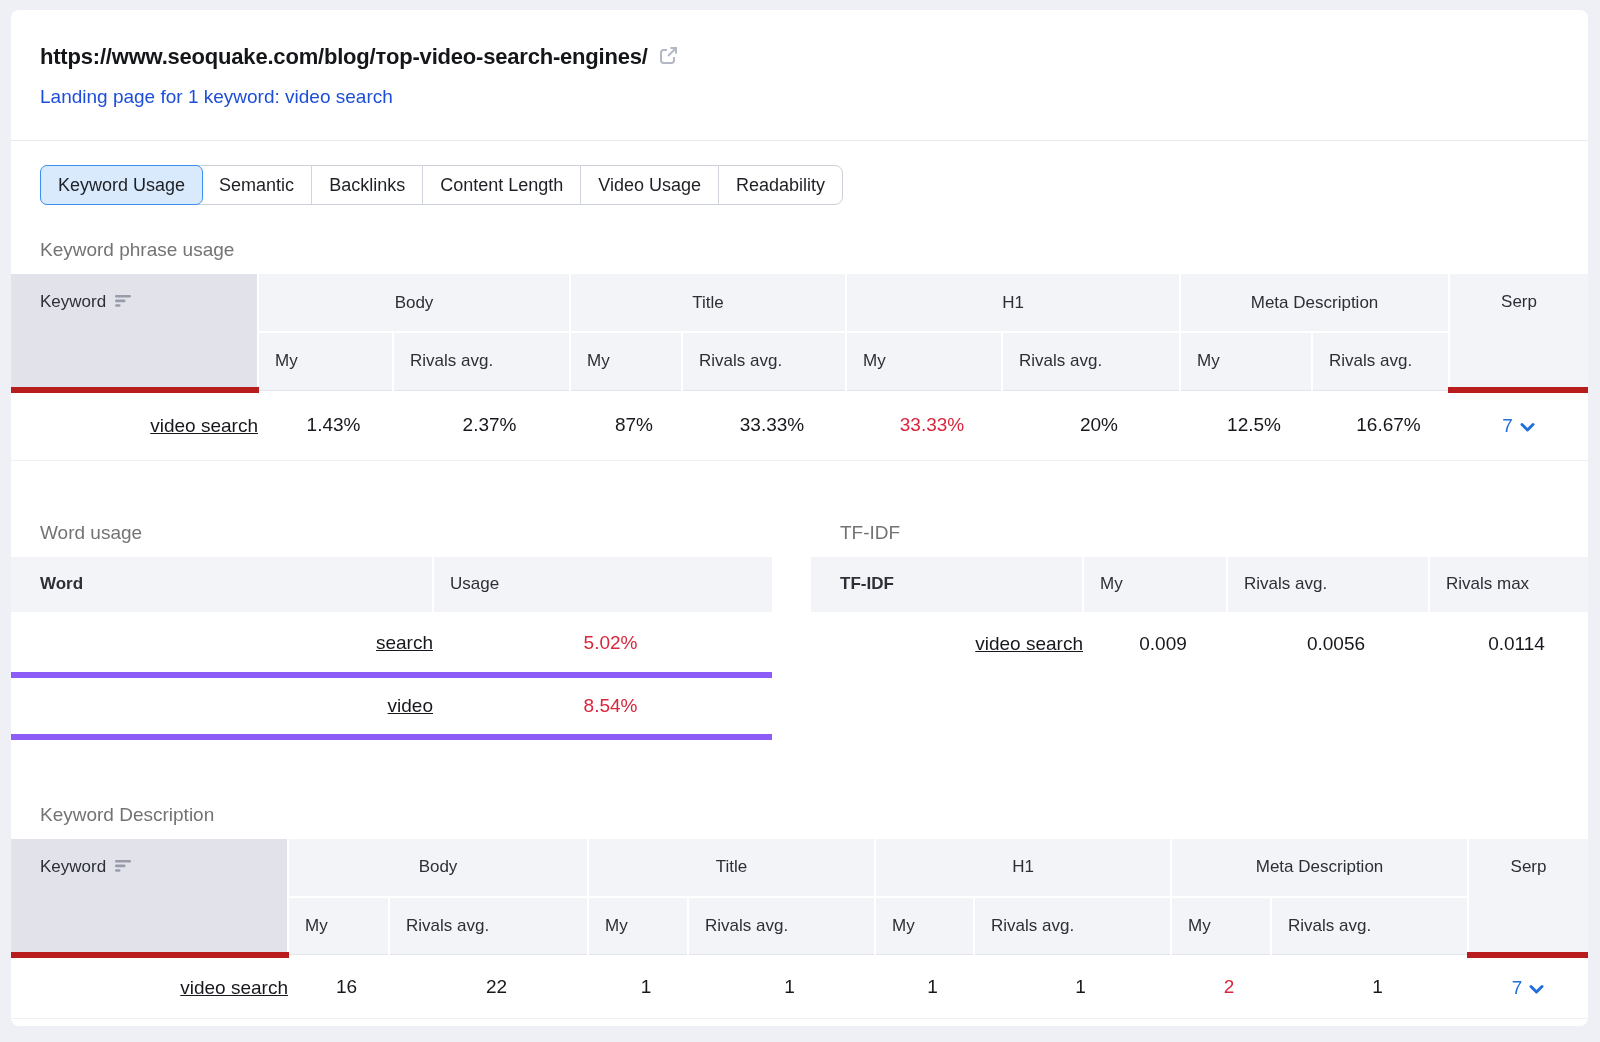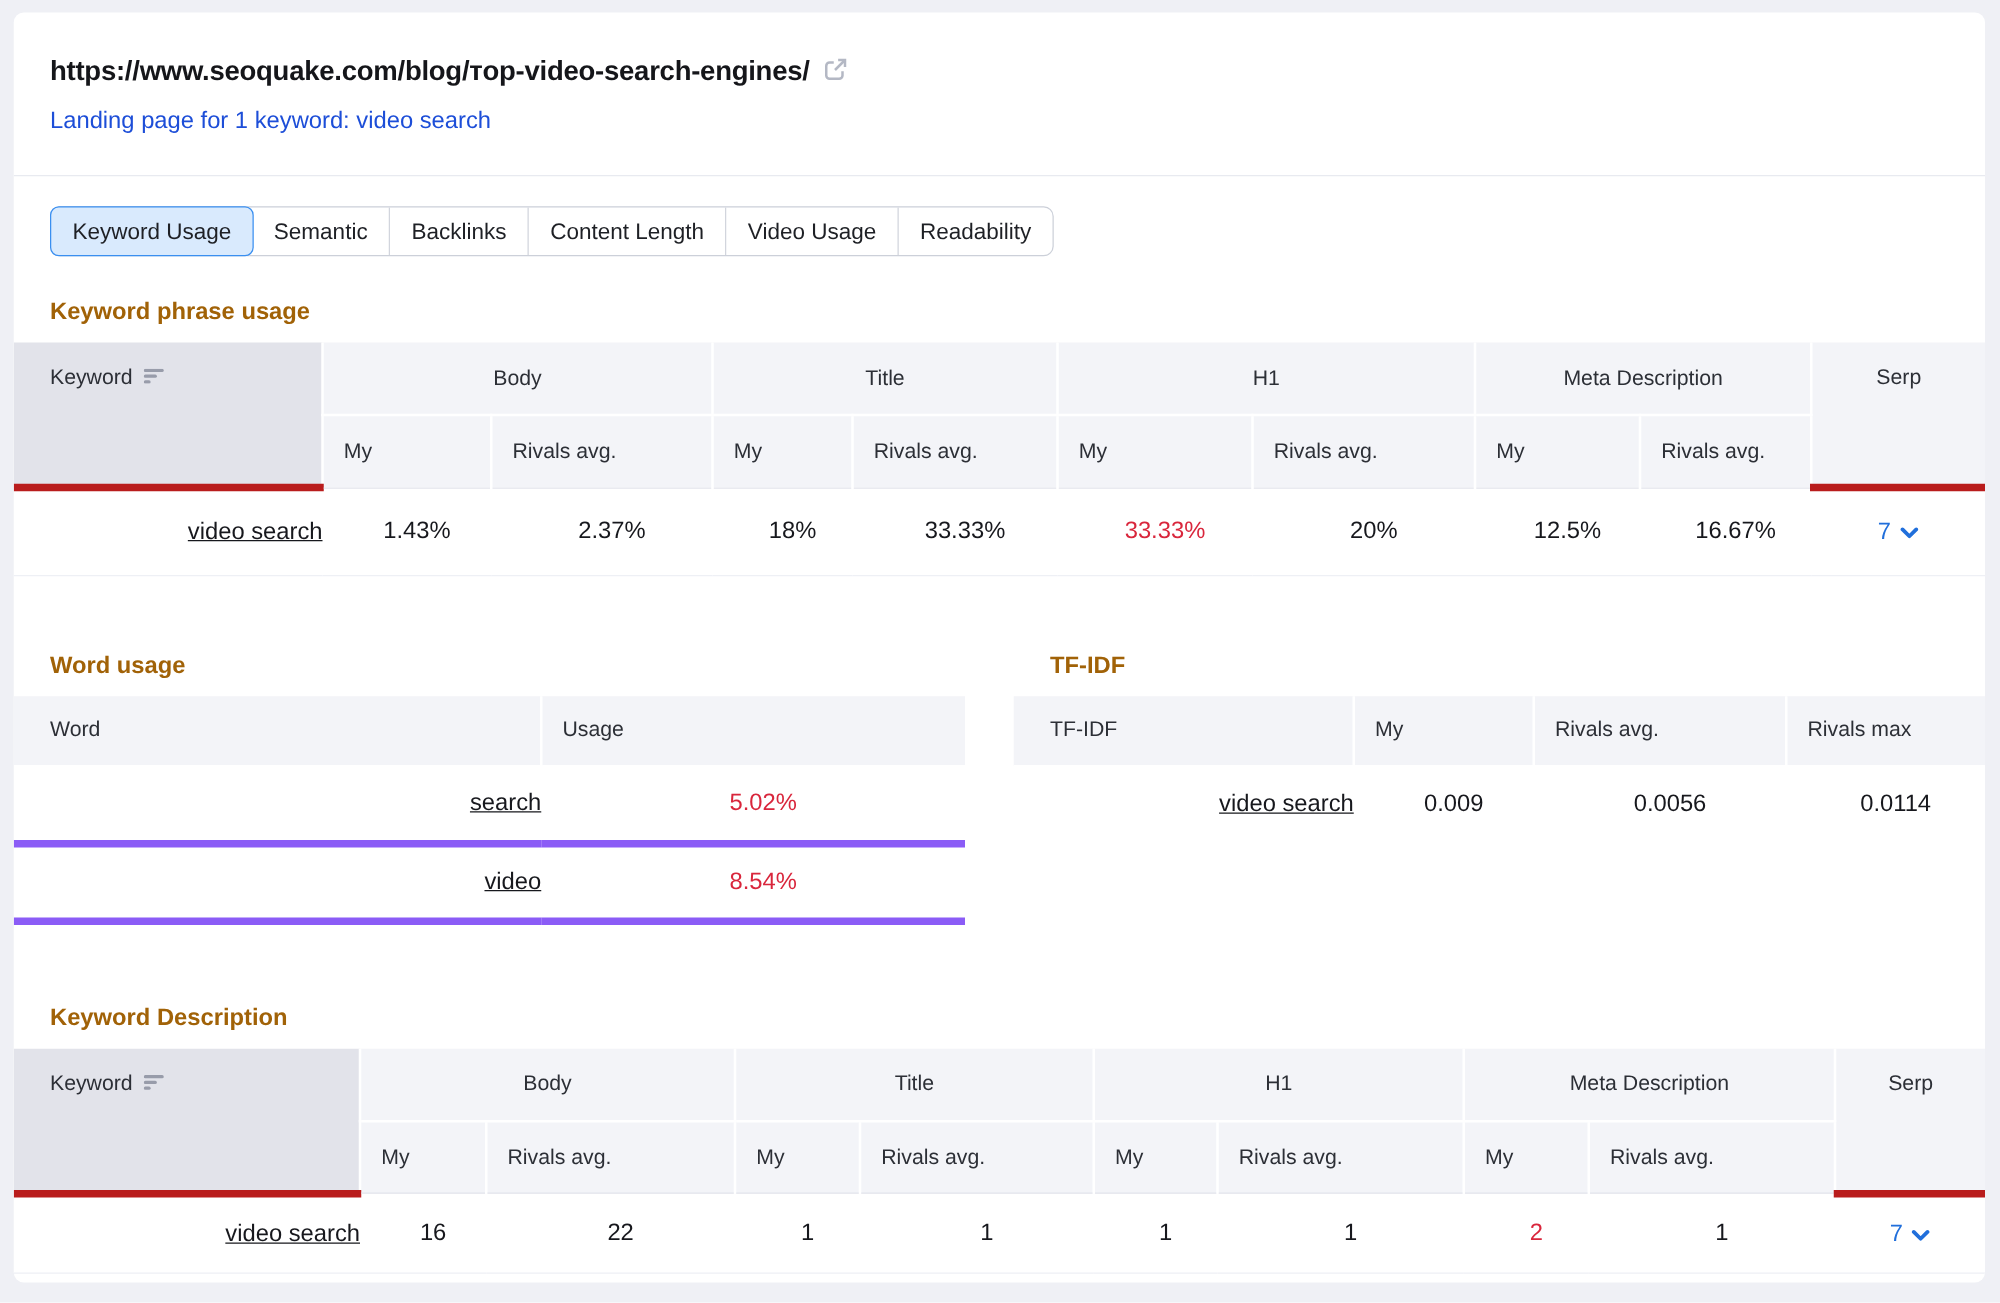--- a/index.html
+++ b/index.html
@@ -44,21 +44,21 @@
   .tab.active {
     background: var(--active-tab-bg, #d9eafd);
     border: 1px solid var(--active-tab-border, #3a8ff0);
     border-radius: 7px;
     margin: -1px;
   }
   .tab.active + .tab { border-left: none; }
 
   
   h2.section-title {
-    font-size: 19px; font-weight: 700; color: #a16207;
+    font-size: 19px; font-weight: 400; color: #737373;
     margin: 33px 28px 13px 29px; line-height: 23px;
   }
 
   
   table { border-collapse: collapse; table-layout: fixed; }
   th { font-weight: 400; font-size: 17px; color: #2c2f36; background: #f3f4f8; }
   thead th { border: 2px solid #ffffff; }
   thead tr:first-child th { border-top: none; }
   thead th:first-child { border-left: none; }
   thead th:last-child { border-right: none; }
@@ -83,21 +83,21 @@
   .serp-link { color: var(--link-blue, #216fdb); cursor: pointer; }
   .serp-cell svg { margin-left: 7px; vertical-align: -1px; }
   .neg { color: var(--red, #d9263c); }
 
   
   .two-col { display: flex; align-items: flex-start; margin-top: 27px; }
   .two-col h2.section-title { margin: 33px 0 13px 29px; }
   .col-left { width: 761px; }
   .col-right { width: 777px; margin-left: 39px; }
   .simple-table th { height: 56px; text-align: left; padding-left: 16px; }
-  .simple-table th:first-child { padding-left: 29px; }
+  .simple-table th:first-child { padding-left: 29px; font-weight: bold; }
   .simple-table td { height: 62px; border-bottom: 6px solid #8b5cf6; }
   .word-table { width: 761px; }
   .tfidf-table { width: 777px; }
   .tfidf-table td { border-bottom: none; }
 
   .sort-icon { display: inline-block; }
 </style>
 </head>
 <body>
 
@@ -173,21 +173,21 @@
           <th>Rivals avg.</th>
           <th>My</th>
           <th>Rivals avg.</th>
         </tr>
       </thead>
       <tbody>
         <tr>
           <td class="first-cell">video search</td>
           <td class="val-cell">1.43%</td>
           <td class="val-cell">2.37%</td>
-          <td class="val-cell">18%</td>
+          <td class="val-cell">87%</td>
           <td class="val-cell">33.33%</td>
           <td class="val-cell neg">33.33%</td>
           <td class="val-cell">20%</td>
           <td class="val-cell">12.5%</td>
           <td class="val-cell">16.67%</td>
           <td class="serp-cell">
             <span class="serp-link">7</span><svg width="15" height="11" viewBox="0 0 15 11" fill="none">
                 <path d="M2 2.5l5.5 5.5L13 2.5" stroke="#216fdb" stroke-width="3" stroke-linecap="round" stroke-linejoin="round"></path>
               </svg>
           </td>

